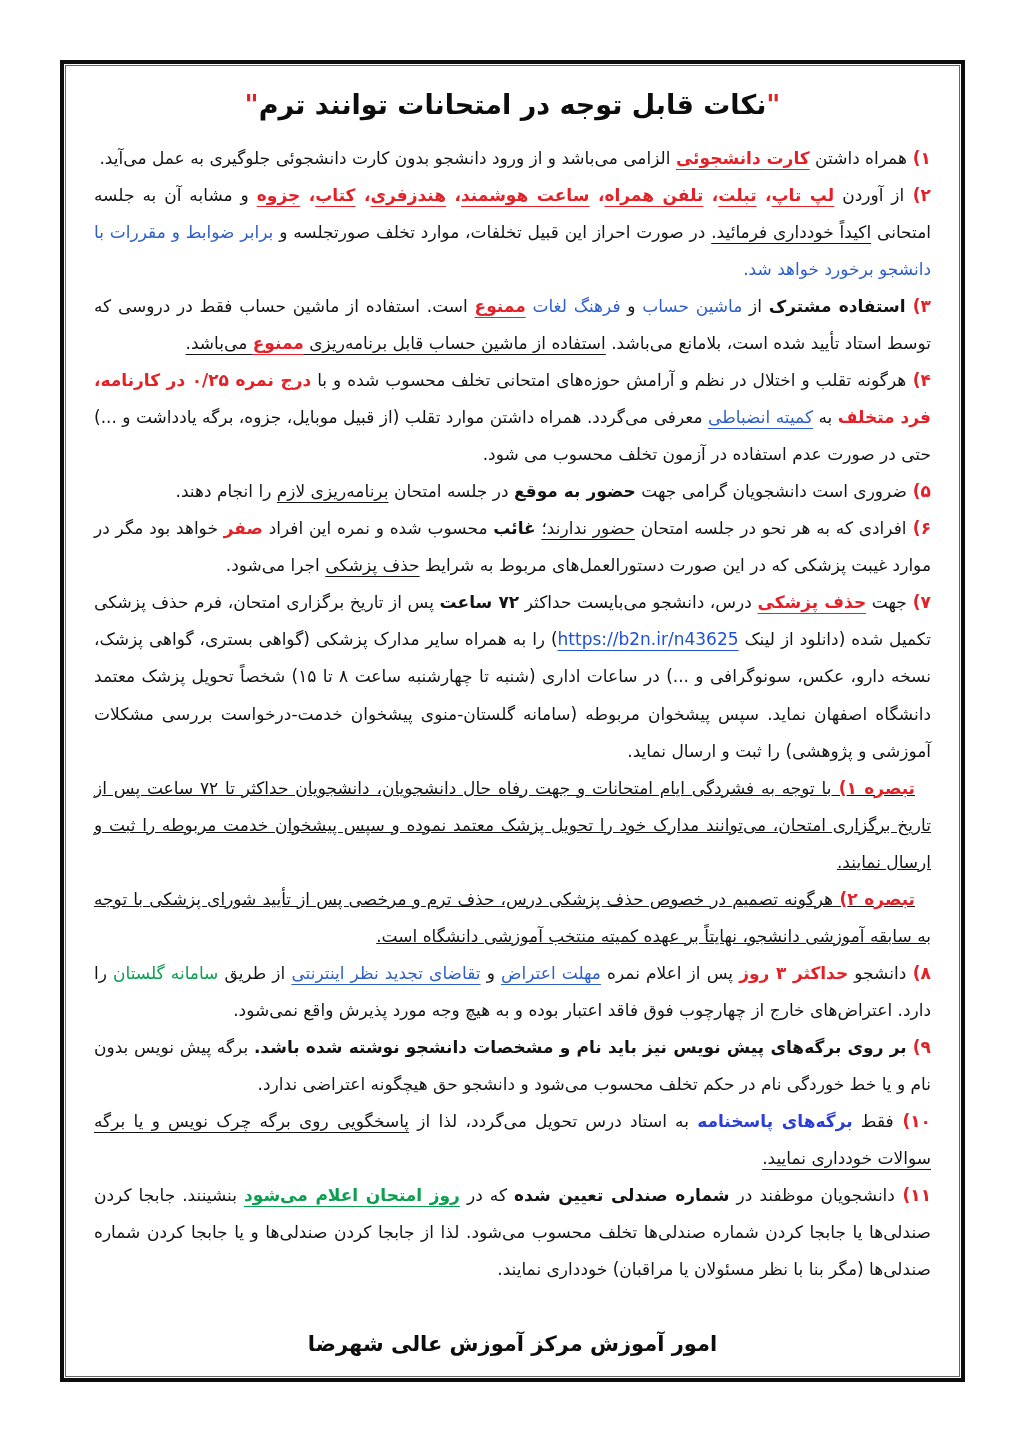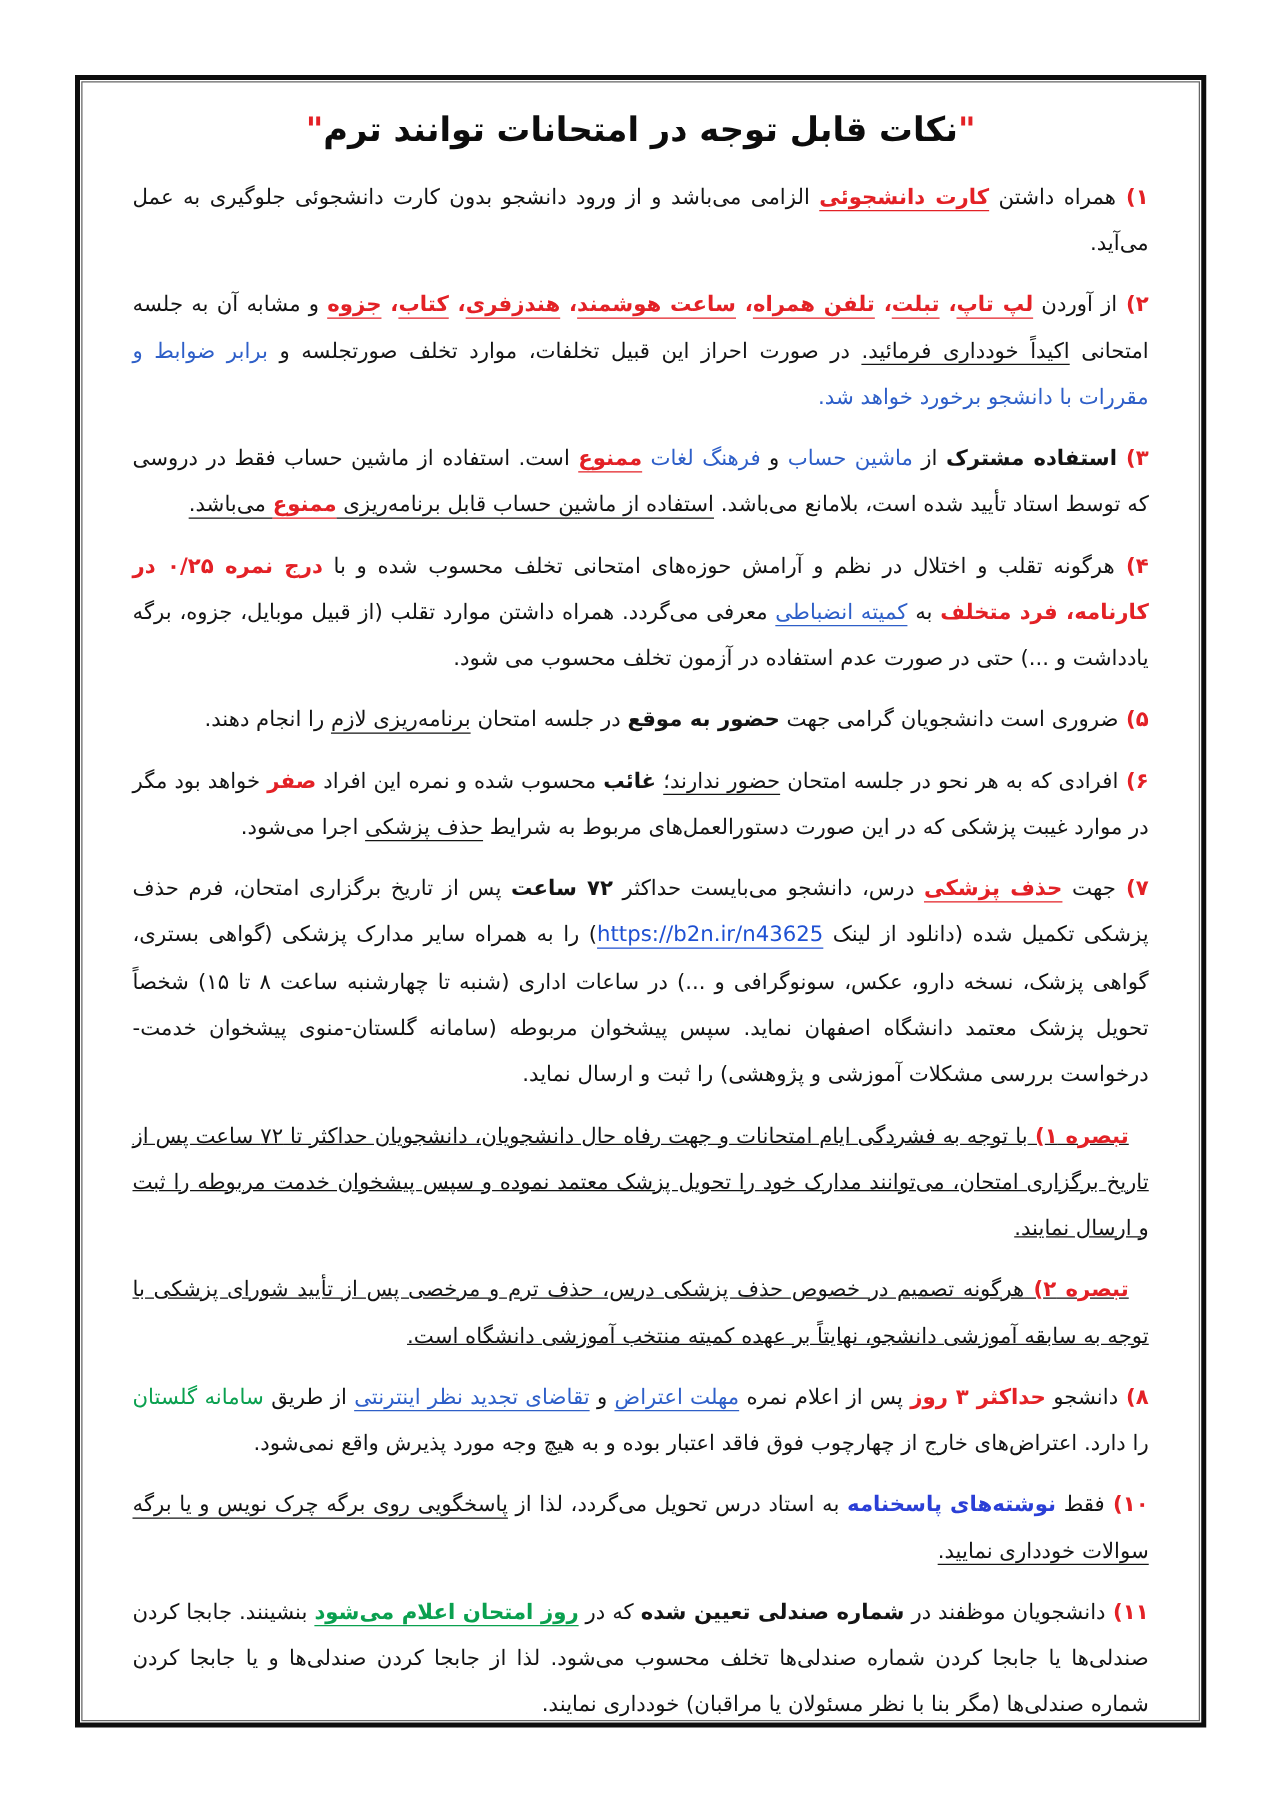--- a/index.html
+++ b/index.html
@@ -37,21 +37,21 @@
   .doc-title {
     text-align: center;
     font-size: 27px;
     font-weight: bold;
     color: #0d0d0d;
     margin: 6px 0 16px 0;
     line-height: 1.4;
   }
   .doc-title .quote { color: var(--red); }
   .doc-body p.para {
-    margin: 12px;
+    margin: 0;
     font-size: 17px;
     line-height: 2.18;
     text-align: justify;
     text-justify: inter-word;
   }
   .doc-body p.indent { text-indent: 16px; text-decoration: underline; }
   
   .s-n    { color: var(--red); font-weight: bold; }
   .s-t    { }
   .s-b    { font-weight: bold; }
@@ -87,20 +87,21 @@
         <p class="para"><span class="s-n">۱) </span><span class="s-t">همراه داشتن </span><span class="s-rbu">کارت دانشجوئی</span><span class="s-t"> الزامی می‌باشد و از ورود دانشجو بدون کارت دانشجوئی جلوگیری به عمل می‌آید.</span></p>
         <p class="para"><span class="s-n">۲) </span><span class="s-t">از آوردن </span><span class="s-rbu">لپ تاپ</span><span class="s-rb">، </span><span class="s-rbu">تبلت</span><span class="s-rb">، </span><span class="s-rbu">تلفن همراه</span><span class="s-rb">، </span><span class="s-rbu">ساعت هوشمند</span><span class="s-rb">، </span><span class="s-rbu">هندزفری</span><span class="s-rb">، </span><span class="s-rbu">کتاب</span><span class="s-rb">، </span><span class="s-rbu">جزوه</span><span class="s-t"> و مشابه آن به جلسه امتحانی </span><span class="s-u">اکیداً خودداری فرمائید.</span><span class="s-t"> در صورت احراز این قبیل تخلفات، موارد تخلف صورتجلسه و </span><span class="s-blue">برابر ضوابط و مقررات با دانشجو برخورد خواهد شد.</span></p>
         <p class="para"><span class="s-n">۳) </span><span class="s-bu">استفاده مشترک</span><span class="s-t"> از </span><span class="s-blue">ماشین حساب</span><span class="s-t"> و </span><span class="s-blue">فرهنگ لغات</span><span class="s-t"> </span><span class="s-rbu">ممنوع</span><span class="s-t"> است. استفاده از ماشین حساب فقط در دروسی که توسط استاد تأیید شده است، بلامانع می‌باشد. </span><span class="s-u">استفاده از ماشین حساب قابل برنامه‌ریزی </span><span class="s-rbu">ممنوع</span><span class="s-u"> می‌باشد.</span></p>
         <p class="para"><span class="s-n">۴) </span><span class="s-t">هرگونه تقلب و اختلال در نظم و آرامش حوزه‌های امتحانی تخلف محسوب شده و با </span><span class="s-rb">درج نمره ۰/۲۵ در کارنامه، فرد متخلف</span><span class="s-t"> به </span><span class="s-blueu">کمیته انضباطی</span><span class="s-t"> معرفی می‌گردد. همراه داشتن موارد تقلب (از قبیل موبایل، جزوه، برگه یادداشت و ...) حتی در صورت عدم استفاده در آزمون تخلف محسوب می شود.</span></p>
         <p class="para"><span class="s-n">۵) </span><span class="s-t">ضروری است دانشجویان گرامی جهت </span><span class="s-b">حضور به موقع</span><span class="s-t"> در جلسه امتحان </span><span class="s-u">برنامه‌ریزی لازم</span><span class="s-t"> را انجام دهند.</span></p>
         <p class="para"><span class="s-n">۶) </span><span class="s-t">افرادی که به هر نحو در جلسه امتحان </span><span class="s-u">حضور ندارند؛</span><span class="s-t"> </span><span class="s-b">غائب</span><span class="s-t"> محسوب شده و نمره این افراد </span><span class="s-rb">صفر</span><span class="s-t"> خواهد بود مگر در موارد غیبت پزشکی که در این صورت دستورالعمل‌های مربوط به شرایط </span><span class="s-u">حذف پزشکی</span><span class="s-t"> اجرا می‌شود.</span></p>
         <p class="para"><span class="s-n">۷) </span><span class="s-t">جهت </span><span class="s-rbu">حذف پزشکی</span><span class="s-t"> درس، دانشجو می‌بایست حداکثر </span><span class="s-b">۷۲ ساعت</span><span class="s-t"> پس از تاریخ برگزاری امتحان، فرم حذف پزشکی تکمیل شده (دانلود از لینک </span><span class="s-link" dir="ltr">https://b2n.ir/n43625</span><span class="s-t">) را به همراه سایر مدارک پزشکی (گواهی بستری، گواهی پزشک، نسخه دارو، عکس، سونوگرافی و ...) در ساعات اداری (شنبه تا چهارشنبه ساعت ۸ تا ۱۵) شخصاً تحویل پزشک معتمد دانشگاه اصفهان نماید. سپس پیشخوان مربوطه (سامانه گلستان-منوی پیشخوان خدمت-درخواست بررسی مشکلات آموزشی و پژوهشی) را ثبت و ارسال نماید.</span></p>
         <p class="para indent"><span class="s-rb">تبصره ۱) </span><span class="s-t">با توجه به فشردگی ایام امتحانات و جهت رفاه حال دانشجویان، دانشجویان حداکثر تا ۷۲ ساعت پس از تاریخ برگزاری امتحان، می‌توانند مدارک خود را تحویل پزشک معتمد نموده و سپس پیشخوان خدمت مربوطه را ثبت و ارسال نمایند.</span></p>
         <p class="para indent"><span class="s-rb">تبصره ۲) </span><span class="s-t">هرگونه تصمیم در خصوص حذف پزشکی درس، حذف ترم و مرخصی پس از تأیید شورای پزشکی با توجه به سابقه آموزشی دانشجو، نهایتاً بر عهده کمیته منتخب آموزشی دانشگاه است.</span></p>
         <p class="para"><span class="s-n">۸) </span><span class="s-t">دانشجو </span><span class="s-rb">حداکثر ۳ روز</span><span class="s-t"> پس از اعلام نمره </span><span class="s-blueu">مهلت اعتراض</span><span class="s-t"> و </span><span class="s-blueu">تقاضای تجدید نظر اینترنتی</span><span class="s-t"> از طریق </span><span class="s-gb">سامانه گلستان</span><span class="s-t"> را دارد. اعتراض‌های خارج از چهارچوب فوق فاقد اعتبار بوده و به هیچ وجه مورد پذیرش واقع نمی‌شود.</span></p>
-        <p class="para"><span class="s-n">۱۰) </span><span class="s-t">فقط </span><span class="s-blueb">نوشته‌های پاسخنامه</span><span class="s-t"> به استاد درس تحویل می‌گردد، لذا از </span><span class="s-u">پاسخگویی روی برگه چرک نویس و یا برگه سوالات خودداری نمایید.</span></p>
+        <p class="para"><span class="s-n">۹) </span><span class="s-bu">بر روی برگه‌های پیش نویس نیز باید نام و مشخصات دانشجو نوشته شده باشد.</span><span class="s-t"> برگه پیش نویس بدون نام و یا خط خوردگی نام در حکم تخلف محسوب می‌شود و دانشجو حق هیچگونه اعتراضی ندارد.</span></p>
+        <p class="para"><span class="s-n">۱۰) </span><span class="s-t">فقط </span><span class="s-blueb">برگه‌های پاسخنامه</span><span class="s-t"> به استاد درس تحویل می‌گردد، لذا از </span><span class="s-u">پاسخگویی روی برگه چرک نویس و یا برگه سوالات خودداری نمایید.</span></p>
         <p class="para"><span class="s-n">۱۱) </span><span class="s-t">دانشجویان موظفند در </span><span class="s-bu">شماره صندلی تعیین شده</span><span class="s-t"> که در </span><span class="s-gbu">روز امتحان اعلام می‌شود</span><span class="s-t"> بنشینند. جابجا کردن صندلی‌ها یا جابجا کردن شماره صندلی‌ها تخلف محسوب می‌شود. لذا از جابجا کردن صندلی‌ها و یا جابجا کردن شماره صندلی‌ها (مگر بنا با نظر مسئولان یا مراقبان) خودداری نمایند.</span></p>
       </div>
 
     <div class="footer">امور آموزش مرکز آموزش عالی شهرضا</div>
 
   </div>
 </div>
 
 </body></html>

